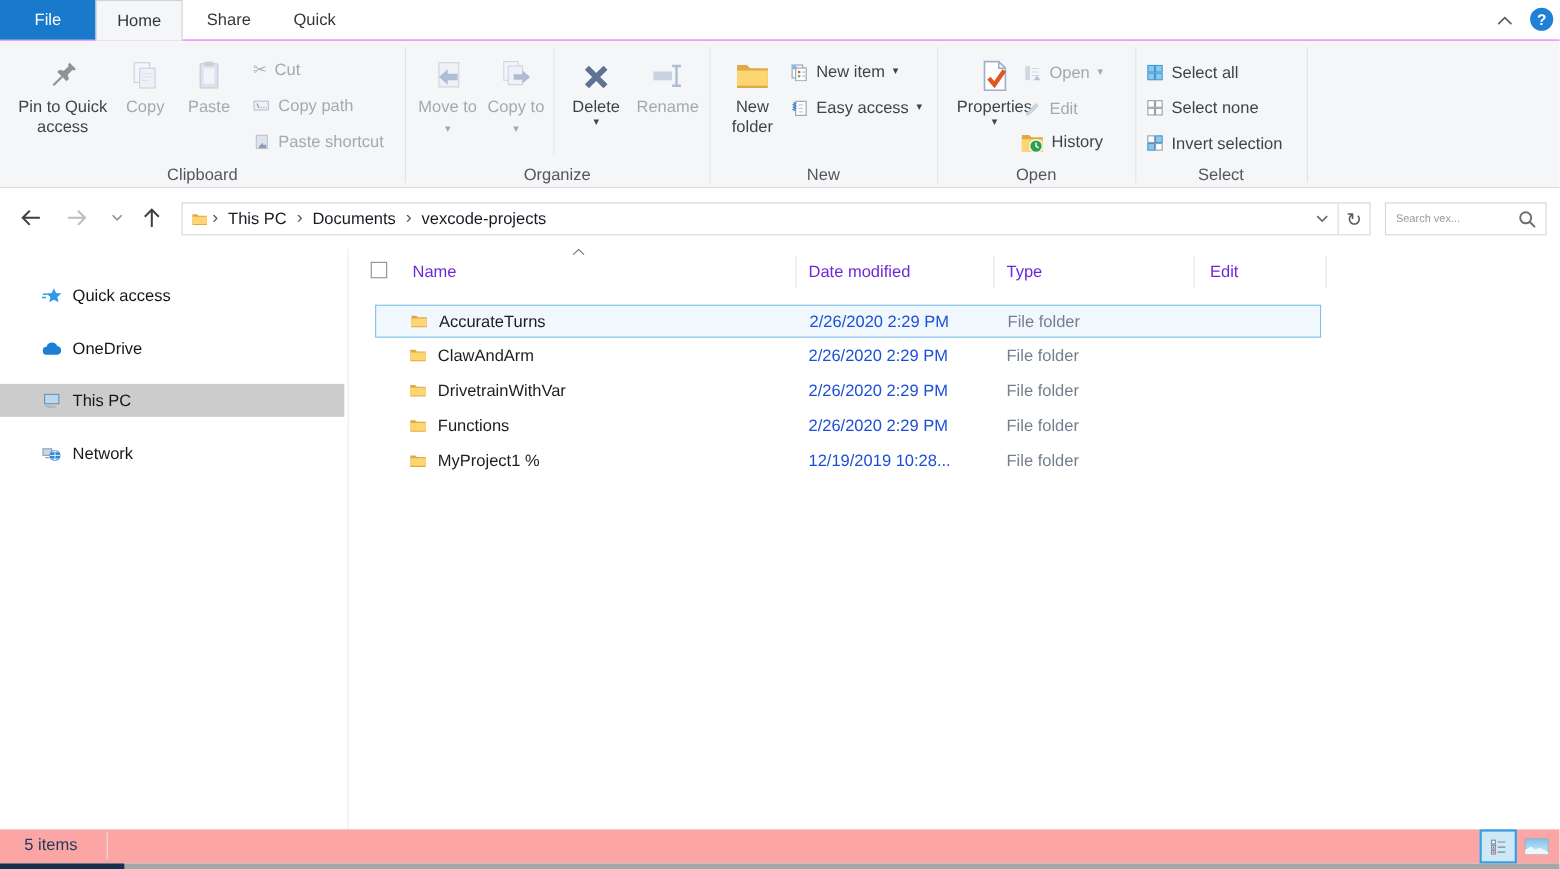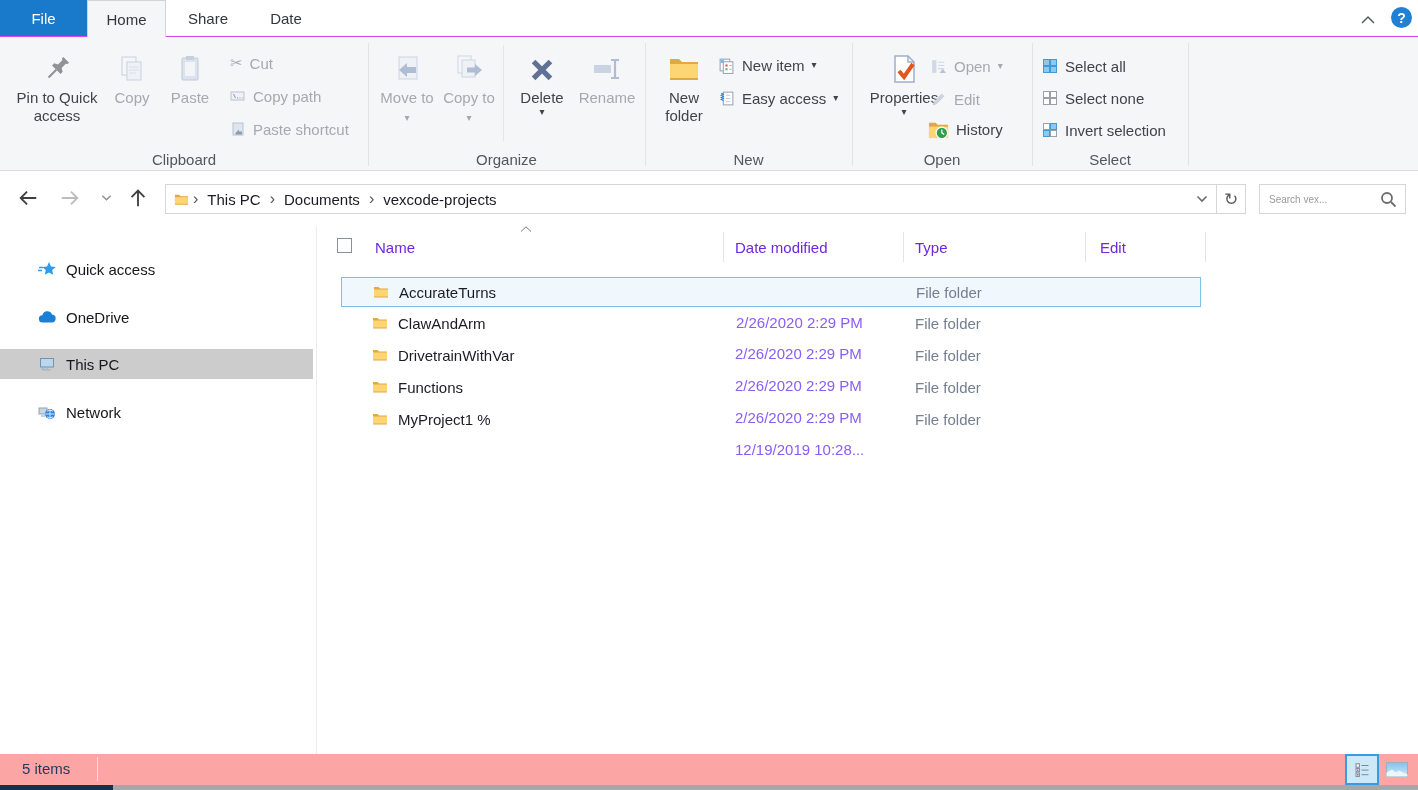--- a/index.html
+++ b/index.html
@@ -43,21 +43,21 @@
   .sbsel{background:#cccccc;}
 
   .filearea{position:absolute;top:0;left:317px;right:0;height:530px;}
   .fhead{position:absolute;top:0;left:0;right:0;height:40px;color:#6d28d9;}
   .hsep{position:absolute;top:6px;height:30px;width:1px;background:#e4e4e4;}
   .hcell{position:absolute;top:13px;cursor:default;}
   .cb{position:absolute;left:20px;top:12px;width:15px;height:15px;border:1px solid #8a8f96;background:#fff;box-sizing:border-box;cursor:default;}
   .frow{position:absolute;left:24px;width:860px;height:30px;box-sizing:border-box;display:block;cursor:default;}
   .frow .fic{position:absolute;left:30px;top:6px;}
   .frow .fname{position:absolute;left:57px;top:6px;color:#1c1c24;white-space:nowrap;}
-  .frow .fdate{position:absolute;left:394px;top:6px;color:#8b5cf6;white-space:nowrap;margin-top:30px;}
+  .frow .fdate{position:absolute;left:394px;top:6px;color:#1d4ed8;white-space:nowrap;}
   .frow .ftype{position:absolute;left:574px;top:6px;color:#747e8e;white-space:nowrap;}
   .frow-sel{background:#f0f8fd;border:1px solid #7cc1e8;}
 
   
   .status{position:absolute;top:754px;left:0;width:1418px;height:31px;background:#fca5a5;}
   .count{position:absolute;left:22px;top:6px;color:#223a5e;}
   .sdiv{position:absolute;left:97px;top:3px;height:24px;width:1px;background:#e3e3e3;}
   .viewbtn{position:absolute;top:0px;width:34px;height:31px;display:flex;align-items:center;justify-content:center;box-sizing:border-box;cursor:default;}
   .viewbtn-active{border:2px solid #359de5;background:#cde9f8;}
   .bottomstrip{position:absolute;top:785px;left:0;width:1418px;height:5px;background:#a6a7a9;}
@@ -222,21 +222,21 @@
     </symbol>
   </defs>
 </svg>
 
 <div class="win">
 
   <div class="tabbar">
     <div class="tab tab-file" style="left:0;width:87px">File</div>
     <div class="tab tab-active" style="left:87px;width:79px">Home</div>
     <div class="tab" style="left:166px;width:84px">Share</div>
-    <div class="tab" style="left:250px;width:72px">Date</div>
+    <div class="tab" style="left:250px;width:72px">Quick</div>
     <div class="abs" style="left:1360px;top:10px;width:22px;height:16px">
       <svg width="16" height="9">
           <use href="#i-chevup"></use>
         </svg>
     </div>
     <div class="abs" style="left:1391px;top:7px;width:21px;height:21px;border-radius:50%;background:#1f80d6;color:#fff;display:flex;align-items:center;justify-content:center;font-size:14px;font-weight:bold">?</div>
   </div>
 
   <div class="ribbon">
 

